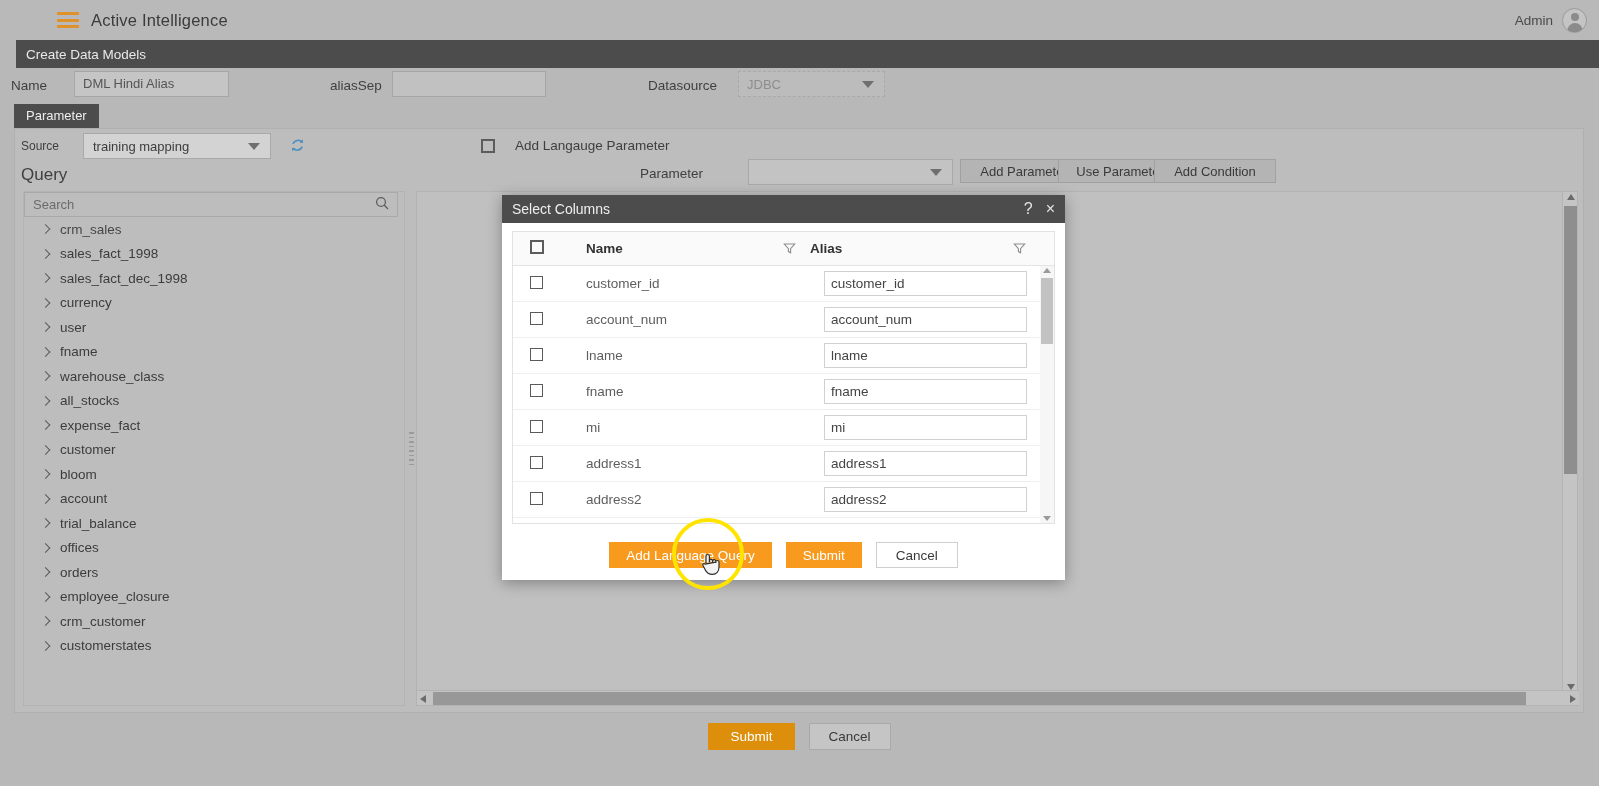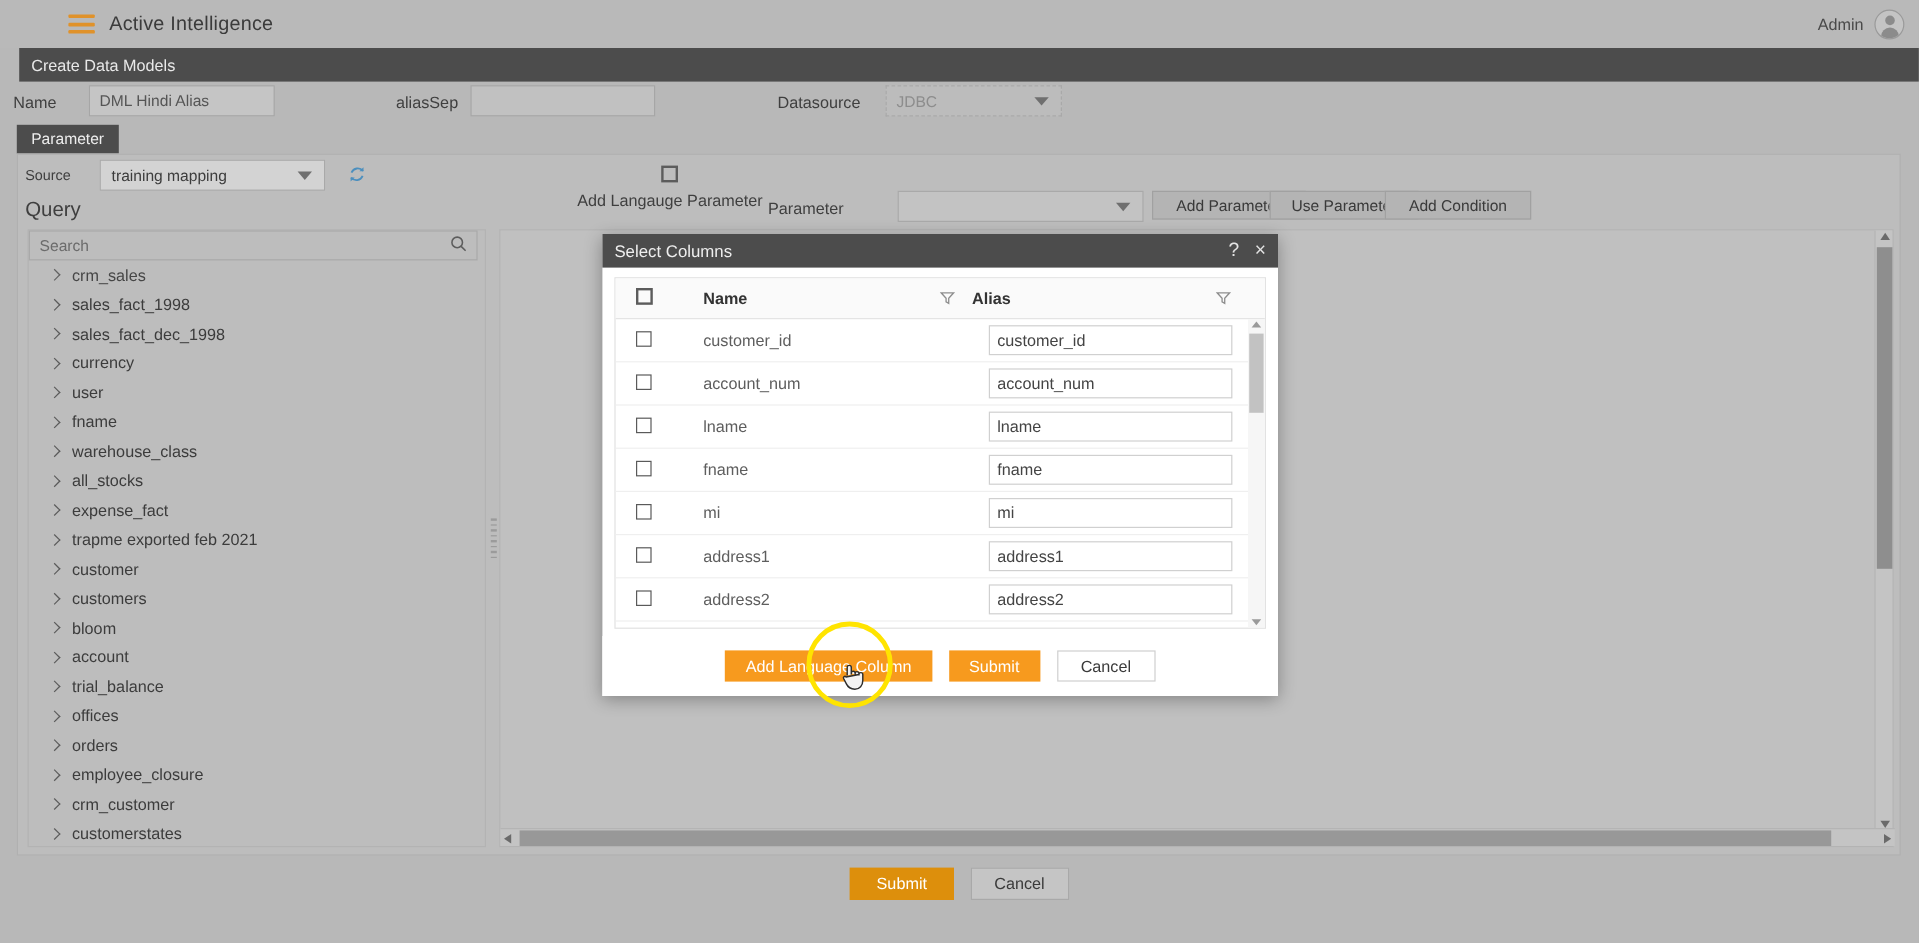--- a/index.html
+++ b/index.html
@@ -107,21 +107,21 @@
   .refresh-icon {
     position: absolute; left: 274px; top: 8px;
     width: 17px; height: 17px; cursor: pointer;
   }
   .chk {
     width: 14px; height: 14px; border: 2px solid #5c5c5c;
     background: transparent; display: inline-block;
   }
   .addlang-wrap {
     position: absolute; left: 466px; top: 9px;
-    display: flex; align-items: center; gap: 8px; flex-direction: column;
+    display: flex; align-items: center; gap: 20px;
   }
   .addlang-wrap span { font-size: 13.5px; color: #3f3f3f; }
   .query-label { position: absolute; left: 6px; top: 36px; font-size: 17px; color: #3f3f3f; }
   .param-label { position: absolute; left: 625px; top: 37px; font-size: 13.5px; color: #3f3f3f; }
   .param-select {
     position: absolute; left: 733px; top: 30px; width: 205px; height: 26px;
     background: #c3c3c3; border: 1px solid #a9a9a9;
   }
   .btn-gray {
     position: absolute; top: 30px; height: 24px;
@@ -447,29 +447,21 @@
           <div class="tree-item">
             <span class="chev"></span>
             <span>all_stocks</span>
           </div>
           <div class="tree-item">
             <span class="chev"></span>
             <span>expense_fact</span>
           </div>
           <div class="tree-item">
             <span class="chev"></span>
-            <span>trapme exported feb 2021</span>
-          </div>
-          <div class="tree-item">
-            <span class="chev"></span>
             <span>customer</span>
-          </div>
-          <div class="tree-item">
-            <span class="chev"></span>
-            <span>customers</span>
           </div>
           <div class="tree-item">
             <span class="chev"></span>
             <span>bloom</span>
           </div>
           <div class="tree-item">
             <span class="chev"></span>
             <span>account</span>
           </div>
           <div class="tree-item">
@@ -601,21 +593,21 @@
         </div>
 
       <div class="modal-vscroll">
         <span class="mv-up"></span>
         <div class="thumb"></div>
         <span class="mv-down"></span>
       </div>
     </div>
 
     <div class="modal-footer">
-      <button class="mbtn-orange">Add Language Column</button>
+      <button class="mbtn-orange">Add Language Query</button>
       <button class="mbtn-orange">Submit</button>
       <button class="mbtn-white">Cancel</button>
     </div>
   </div>
 
   <div class="click-halo"></div>
   <div class="cursor-hand">
     <svg width="21" height="25" viewBox="0 0 21 25">
       <path d="M5 11V4.2a1.7 1.7 0 0 1 3.4 0V10m0-1.1a1.6 1.6 0 0 1 3.2 0v1.3m0-.9a1.6 1.6 0 0 1 3.2 0v1.6m0-.8a1.6 1.6 0 0 1 3.2 0v5c0 4.2-2.6 7.2-6.6 7.2-4 0-6-2-7.2-4.6L2 13.4c-.6-1.3 1-2.5 2.1-1.3z" fill="#f3f3f3" stroke="#2e2e2e" stroke-width="1.2" stroke-linejoin="round"></path>
     </svg>

